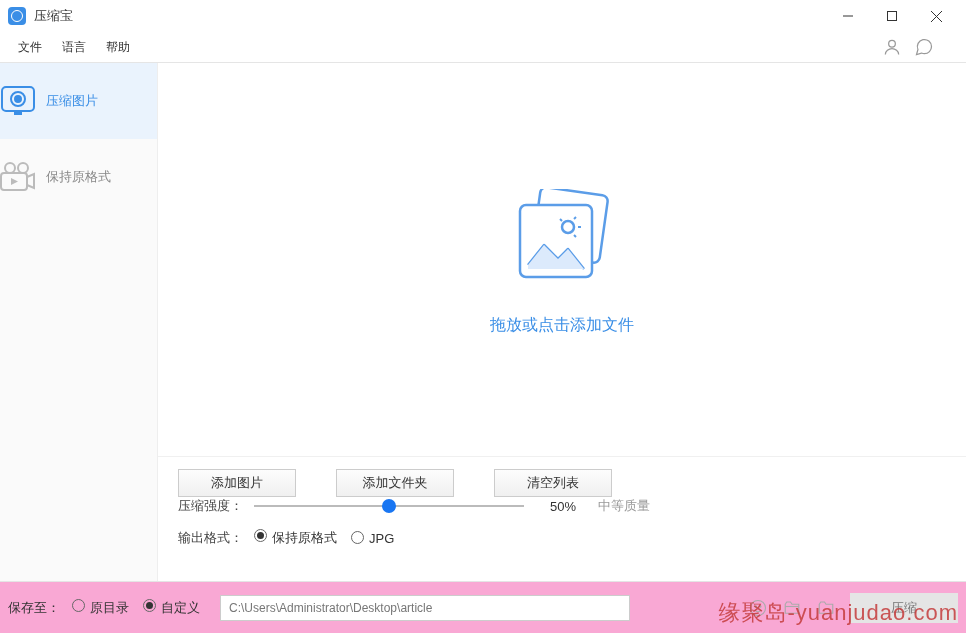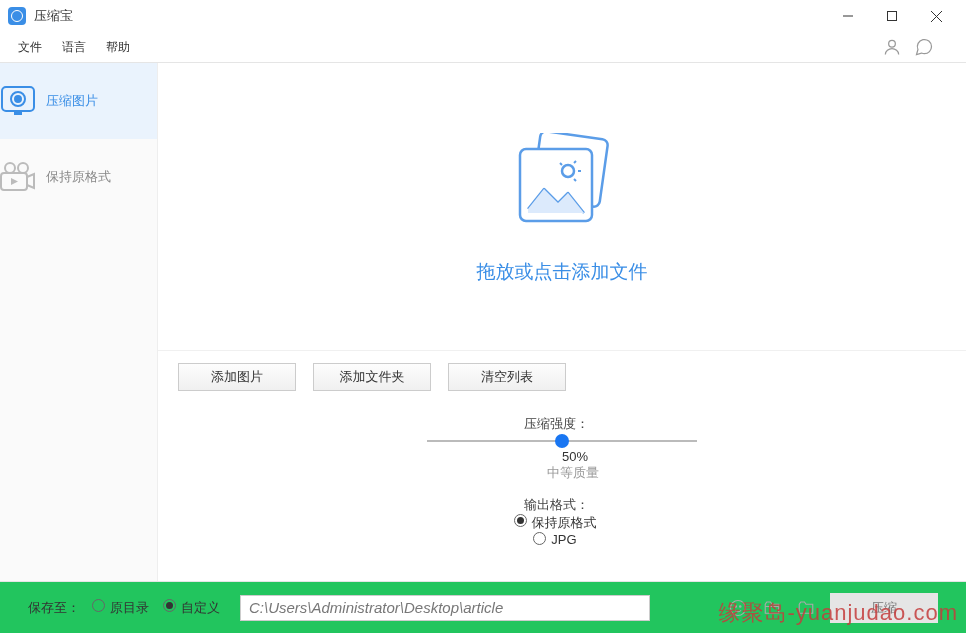--- a/index.html
+++ b/index.html
@@ -21,43 +21,43 @@
 .content { display: flex; height: calc(100% - 62px - 52px); border-top: 1px solid #e5e5e5; }
 
 .sidebar { width: 158px; border-right: 1px solid #eee; background: #fafafa; display: flex; flex-direction: column; }
 .side-item { display: flex; flex-direction: row; align-items: center; padding: 20px 0; cursor: pointer; color: #888; gap: 10px; }
 .side-item.active { background: #eaf3fd; color: #3a8ee6; }
 .side-item .side-label { font-size: 13px; }
 .side-icon { width: 36px; height: 36px; display: flex; align-items: center; justify-content: center; }
 
 .main { flex: 1; display: flex; flex-direction: column; }
 .dropzone { flex: 1; display: flex; flex-direction: column; align-items: center; justify-content: center; gap: 32px; margin: 7px 7px 2px 7px; cursor: pointer; }
-.dropzone .drop-text { color: #3a8ee6; font-size: 19px; }
+.dropzone .drop-text { color: #3a8ee6; font-size: 16px; }
 .drop-icon { width: 104px; height: 94px; position: relative; }
 
 .controls { padding: 12px 20px 20px 20px; border-top: 1px solid #f0f0f0; }
-.btn-row { display: flex; gap: 17px; margin-bottom: 24px; }
+.btn-row { display: flex; gap: 40px; }
 .btn { width: 118px; height: 28px; background: linear-gradient(#fdfdfd,#f0f0f0); border: 1px solid #ccc; font-size: 13px; cursor: pointer; display: flex; align-items: center; justify-content: center; }
 
-.row { display: flex; align-items: center; margin-bottom: 14px; font-size: 13px; flex-direction: column; }
+.row { display: flex; align-items: center; margin-bottom: 14px; font-size: 13px; }
 .row-label { width: 76px; color: #444; }
 
 .slider-wrap { position: relative; width: 270px; height: 16px; display: flex; align-items: center; }
 .slider-track { position: absolute; left: 0; right: 0; height: 2px; background: #bbb; }
 .slider-thumb { position: absolute; width: 14px; height: 14px; background: #1976f2; border-radius: 50%; top: 1px; transform: translateX(-50%); }
 .slider-val { margin-left: 26px; font-size: 13px; }
 .slider-quality { margin-left: 22px; color: #999; font-size: 13px; }
 
 .radio { display: inline-flex; margin-right: 14px; cursor: pointer; }
 .radio-circle { width: 13px; height: 13px; border: 1px solid #666; border-radius: 50%; margin-right: 5px; display: flex; align-items: center; justify-content: center; }
 .radio.checked .radio-circle::after { content: ""; width: 7px; height: 7px; background: #333; border-radius: 50%; }
 
-.bottombar { position: absolute; bottom: 0; left: 0; right: 0; height: 52px; border-top: 1px solid #e5e5e5; display: flex; align-items: center; padding: 0 28px; background: #22c55e; }
+.bottombar { position: absolute; bottom: 0; left: 0; right: 0; height: 52px; border-top: 1px solid #e5e5e5; display: flex; align-items: center; padding: 0 8px; background: #f9a8d4; }
 .save-label { font-size: 13px; margin-right: 12px; }
-.path-input { flex: 1; max-width: 410px; height: 26px; border: 1px solid #ccc; padding: 0 8px; font-size: 15px; color: #777; background: #fff; margin-left: 6px; font-style: italic; }
+.path-input { flex: 1; max-width: 410px; height: 26px; border: 1px solid #ccc; padding: 0 8px; font-size: 12px; color: #777; background: #fff; margin-left: 6px; }
 .bottombar .small-icons { display: flex; gap: 14px; margin-left: auto; margin-right: 14px; color: #999; }
 .small-icons .sico { width: 20px; height: 20px; cursor: pointer; display: flex; align-items: center; justify-content: center; }
 .compress-btn { width: 108px; height: 30px; background: #e5e5e5; color: #777; display: flex; align-items: center; justify-content: center; font-size: 13px; cursor: pointer; }
 
 .watermark { position: absolute; bottom: 5px; right: 8px; font-family: Liberation Sans, sans-serif; font-size: 22px; color: #c53c3c; opacity: 0.85; pointer-events: none; letter-spacing: 1px; }
 </style>
 </head>
 <body>
 
 <div class="titlebar">

